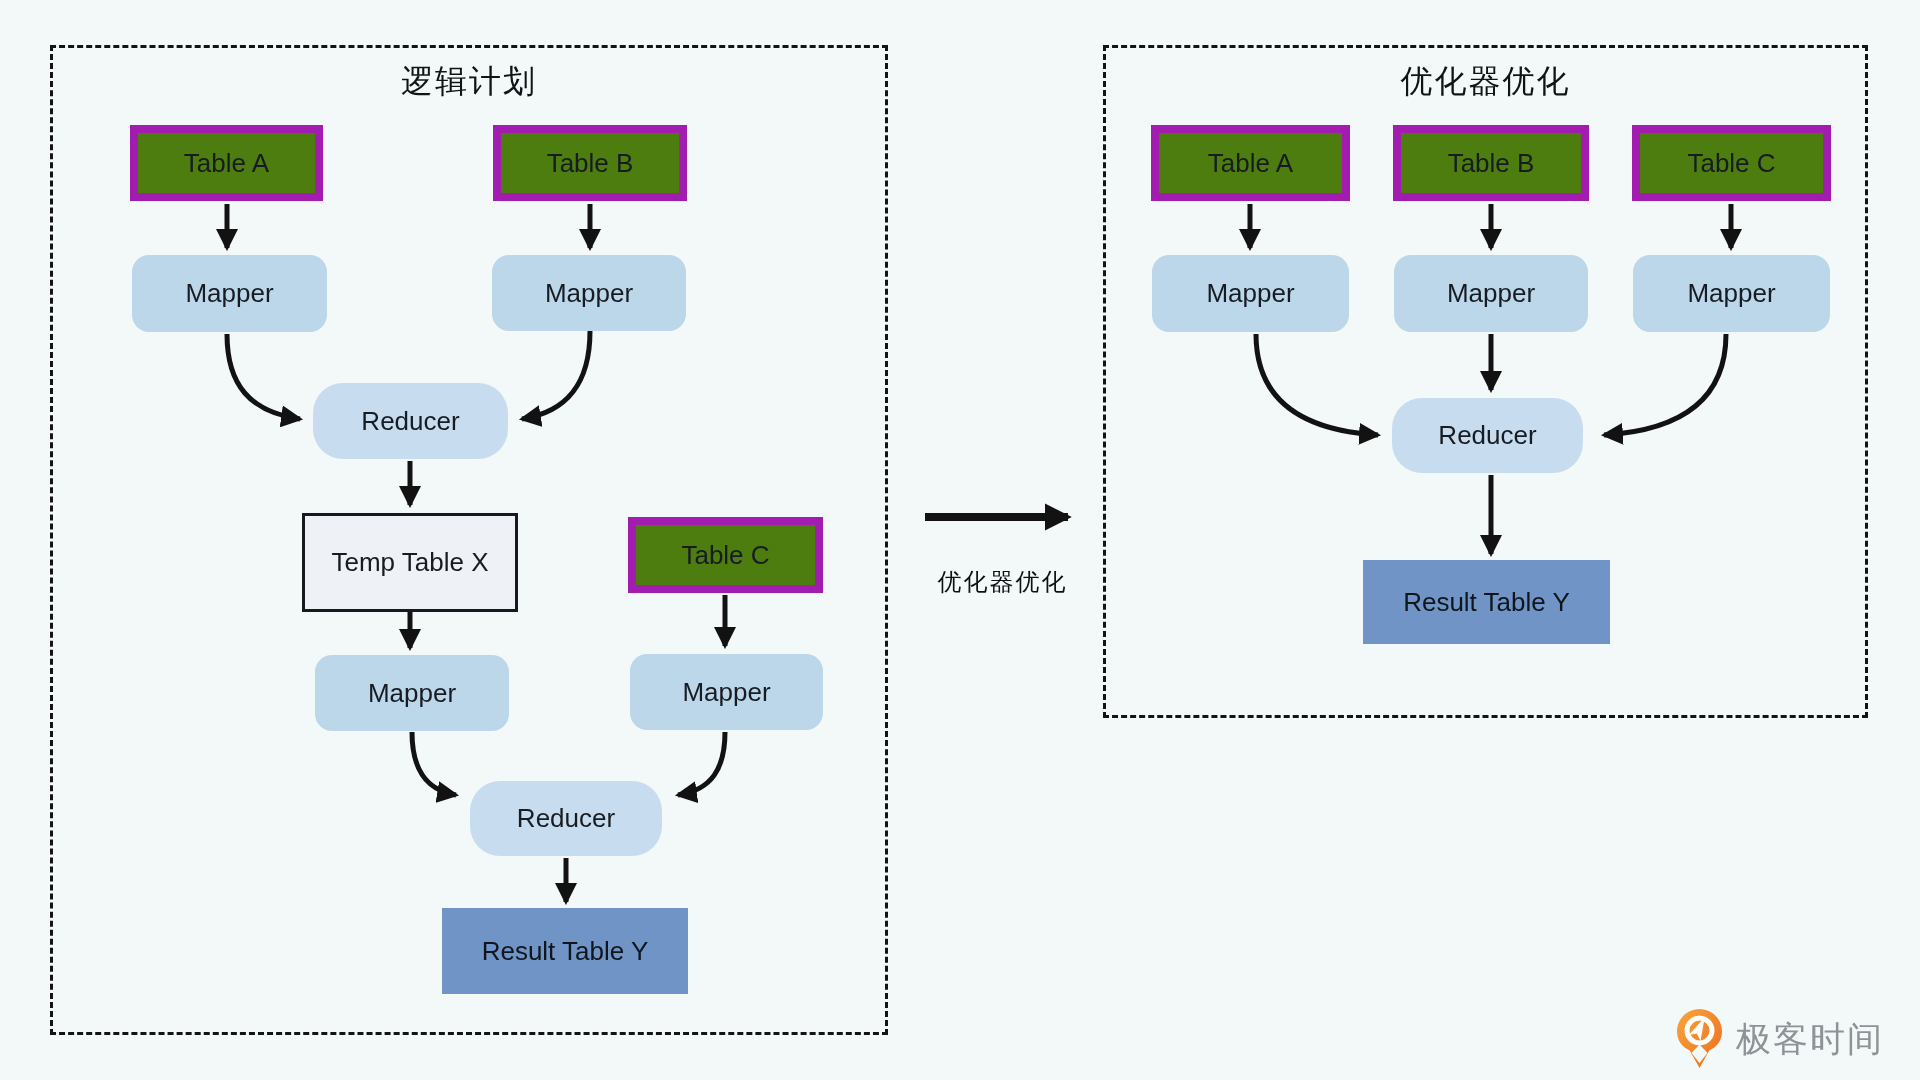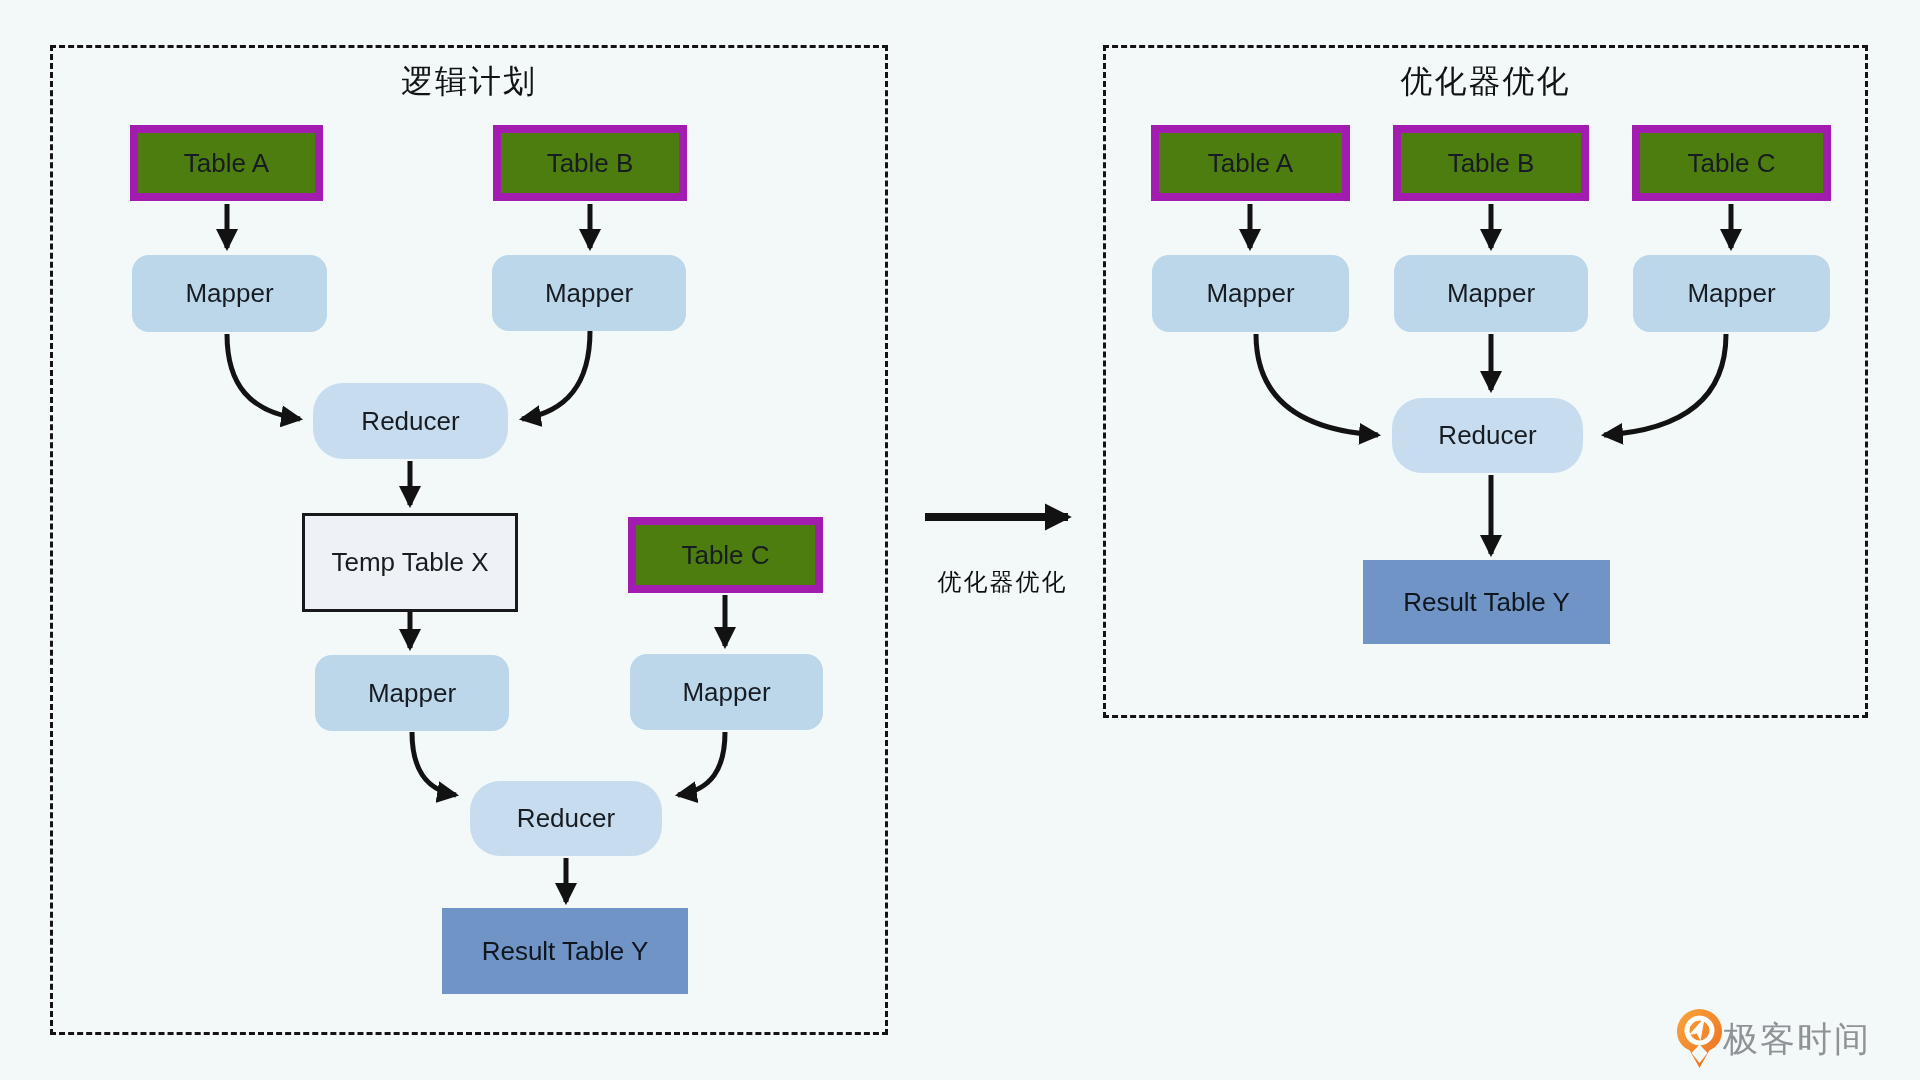--- a/index.html
+++ b/index.html
@@ -37,21 +37,21 @@
   .proc{background:#bcd6ea;border-radius:17px;}
   .reduc{background:#c7ddef;border-radius:30px;}
   .temp{background:#eef1f5;border:3px solid #17191c;}
   .result{background:#7094c5;color:#10161e;}
   .transform-label{
     position:absolute;left:880px;top:566px;width:245px;
     text-align:center;font-size:24px;color:#0e1114;letter-spacing:2px;
   }
   .brand{
     position:absolute;left:1676px;top:1008px;
-    display:flex;align-items:center;
+    display:flex;align-items:center;gap:13px;
   }
   .brand-text{font-size:35px;color:#8f9397;letter-spacing:2px;}
 </style>
 </head>
 <body>
 
 <div class="canvas">
 
   <div class="panel panel-logical"></div>
   <div class="panel panel-physical"></div>

